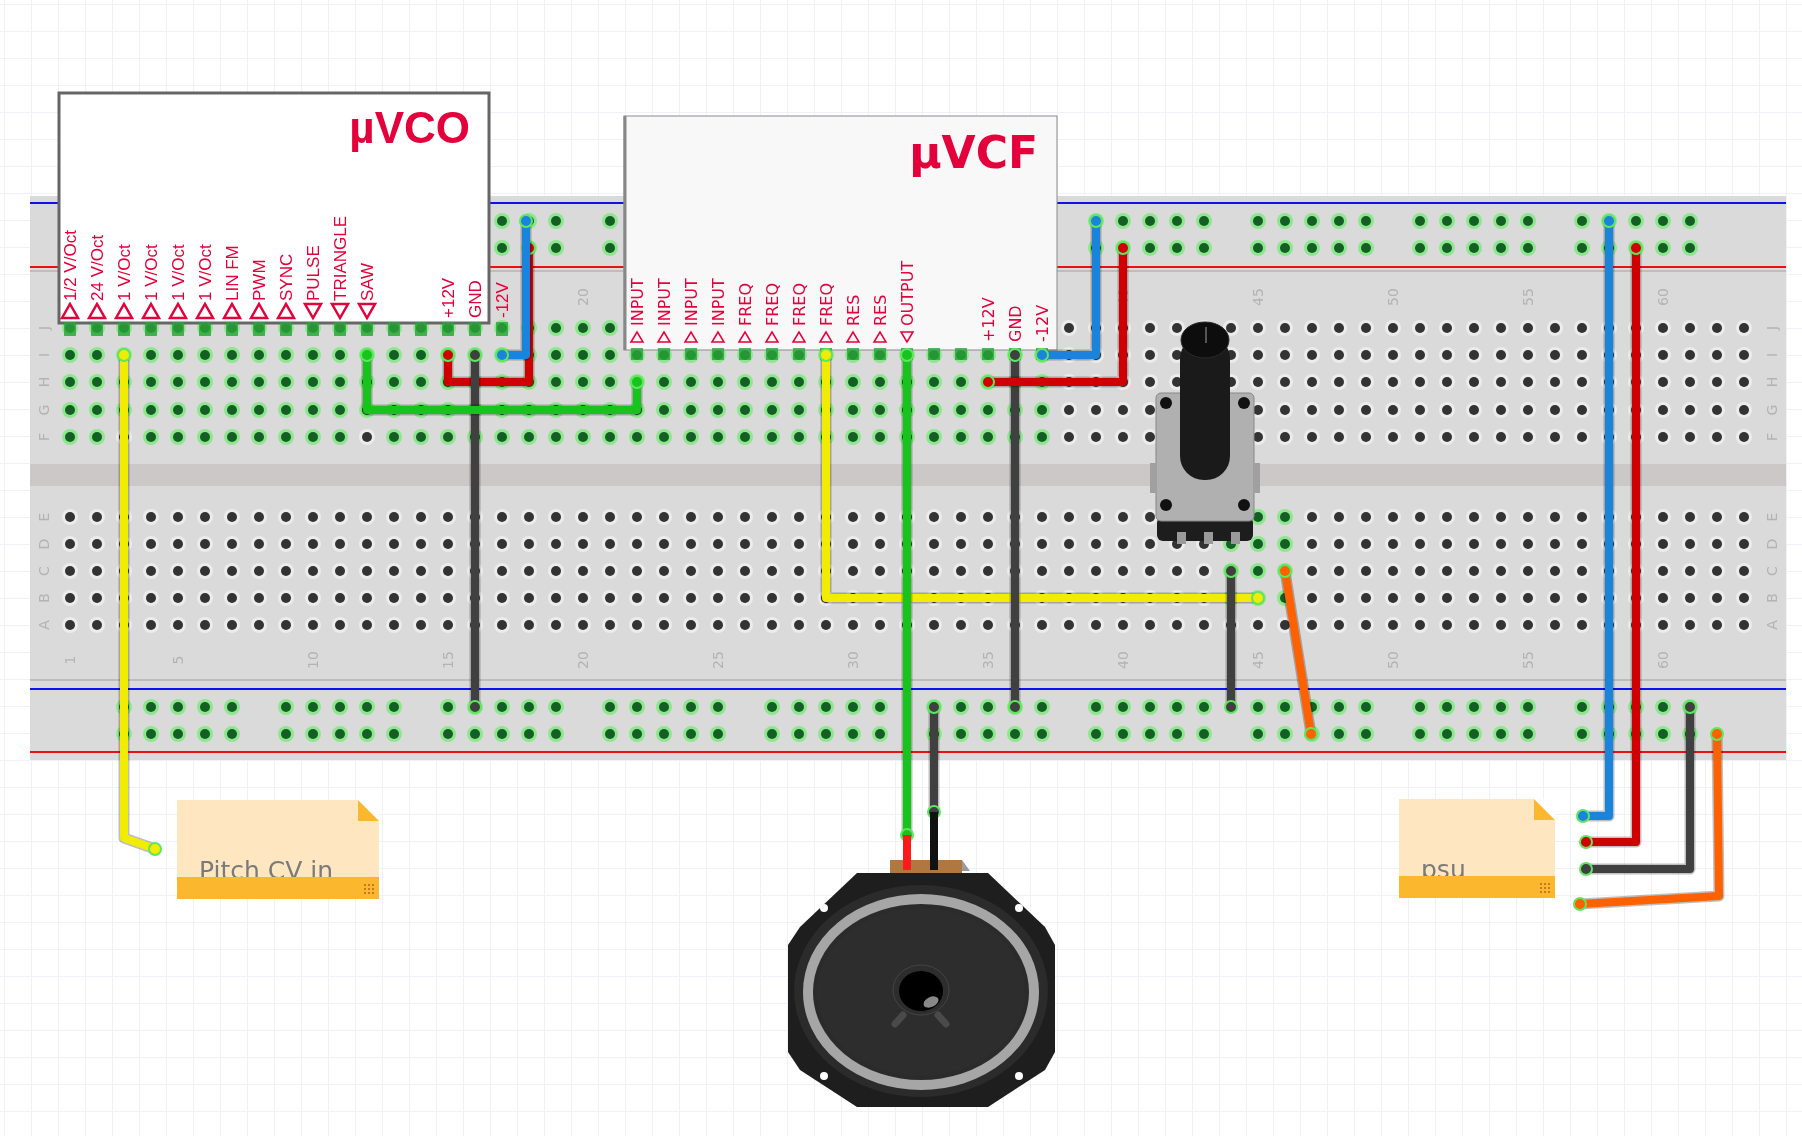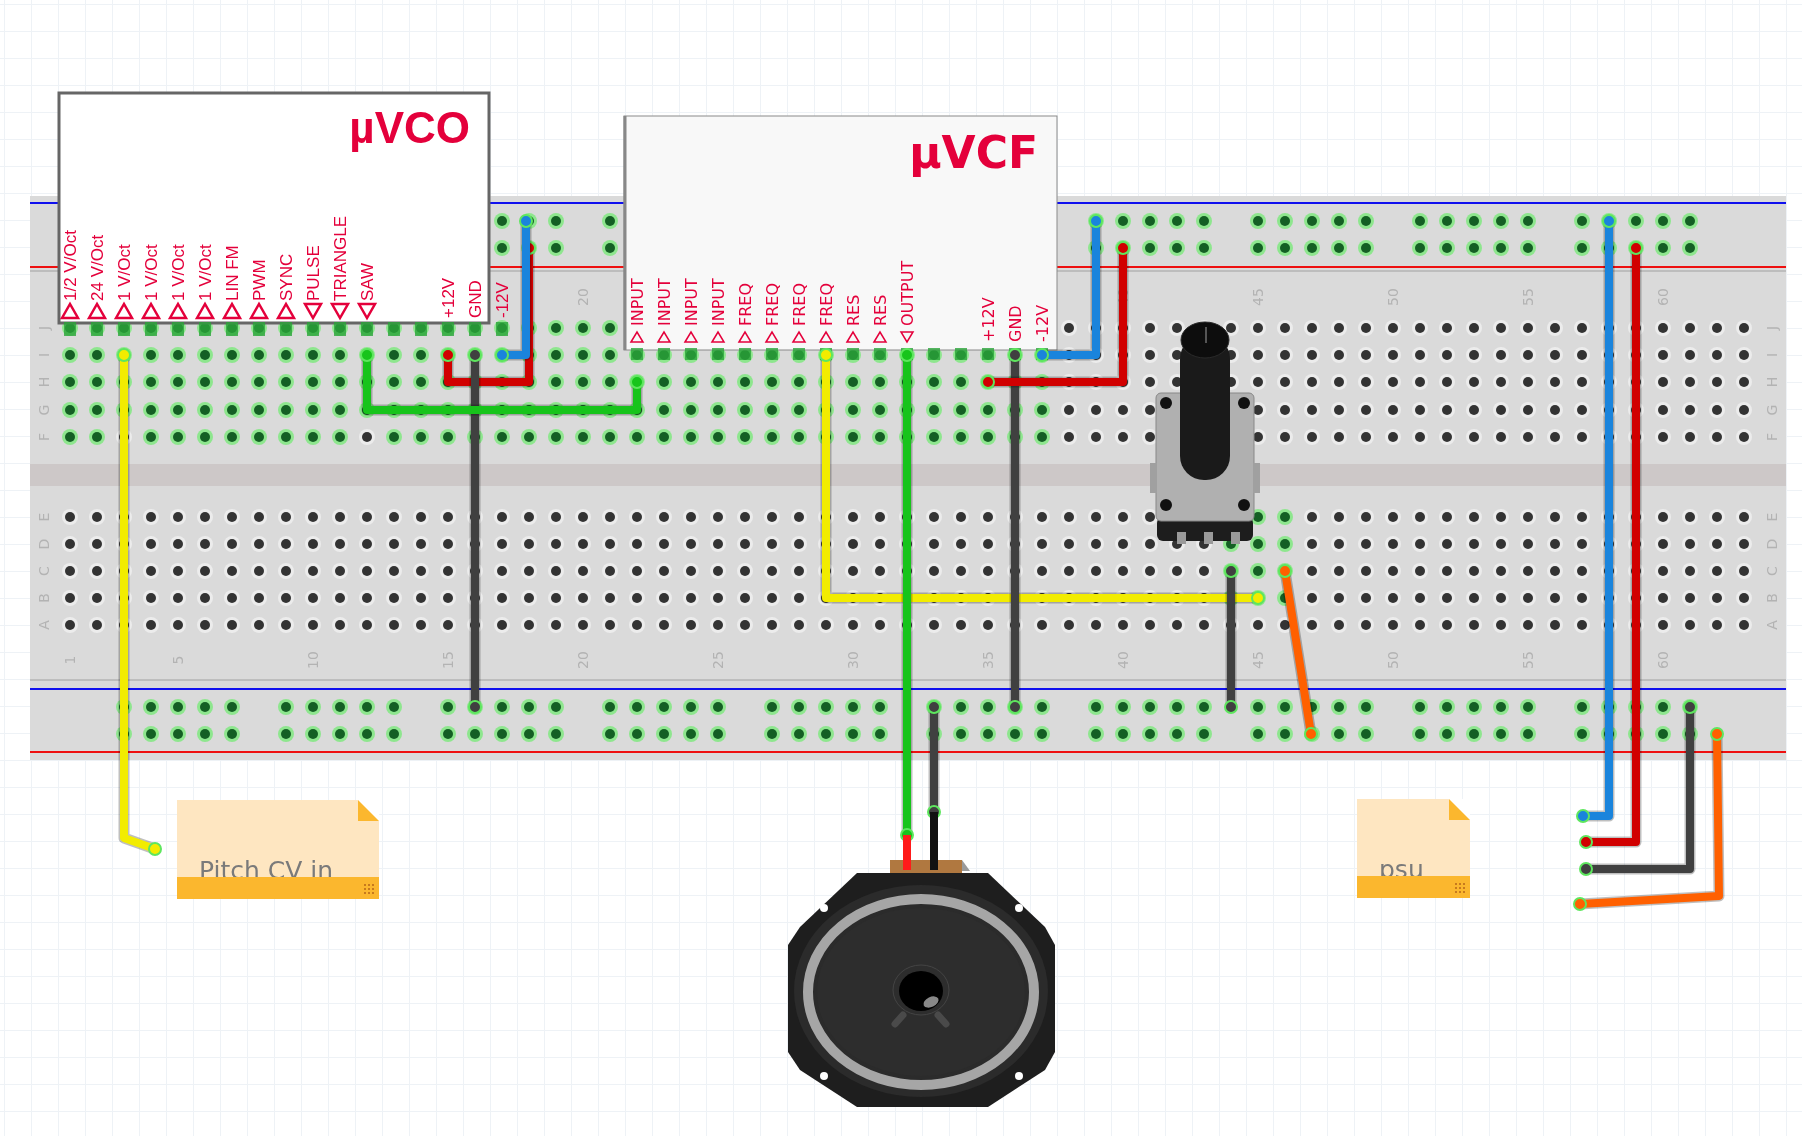--- a/index.html
+++ b/index.html
@@ -1867,19 +1867,19 @@
 </svg>
 
 <div class="note" style="left:177px;top:800px;width:202px;height:99px;">
   <div class="fold"></div>
   <div class="txt">Pitch CV in</div>
   <div class="bar">
       <div class="grip"></div>
     </div>
 </div>
 
-<div class="note" style="left:1357px;top:799px;width:113px;height:99px;">
+<div class="note" style="left:1399px;top:799px;width:156px;height:99px;">
   <div class="fold"></div>
   <div class="txt">psu</div>
   <div class="bar">
       <div class="grip"></div>
     </div>
 </div>
 
 </body></html>

